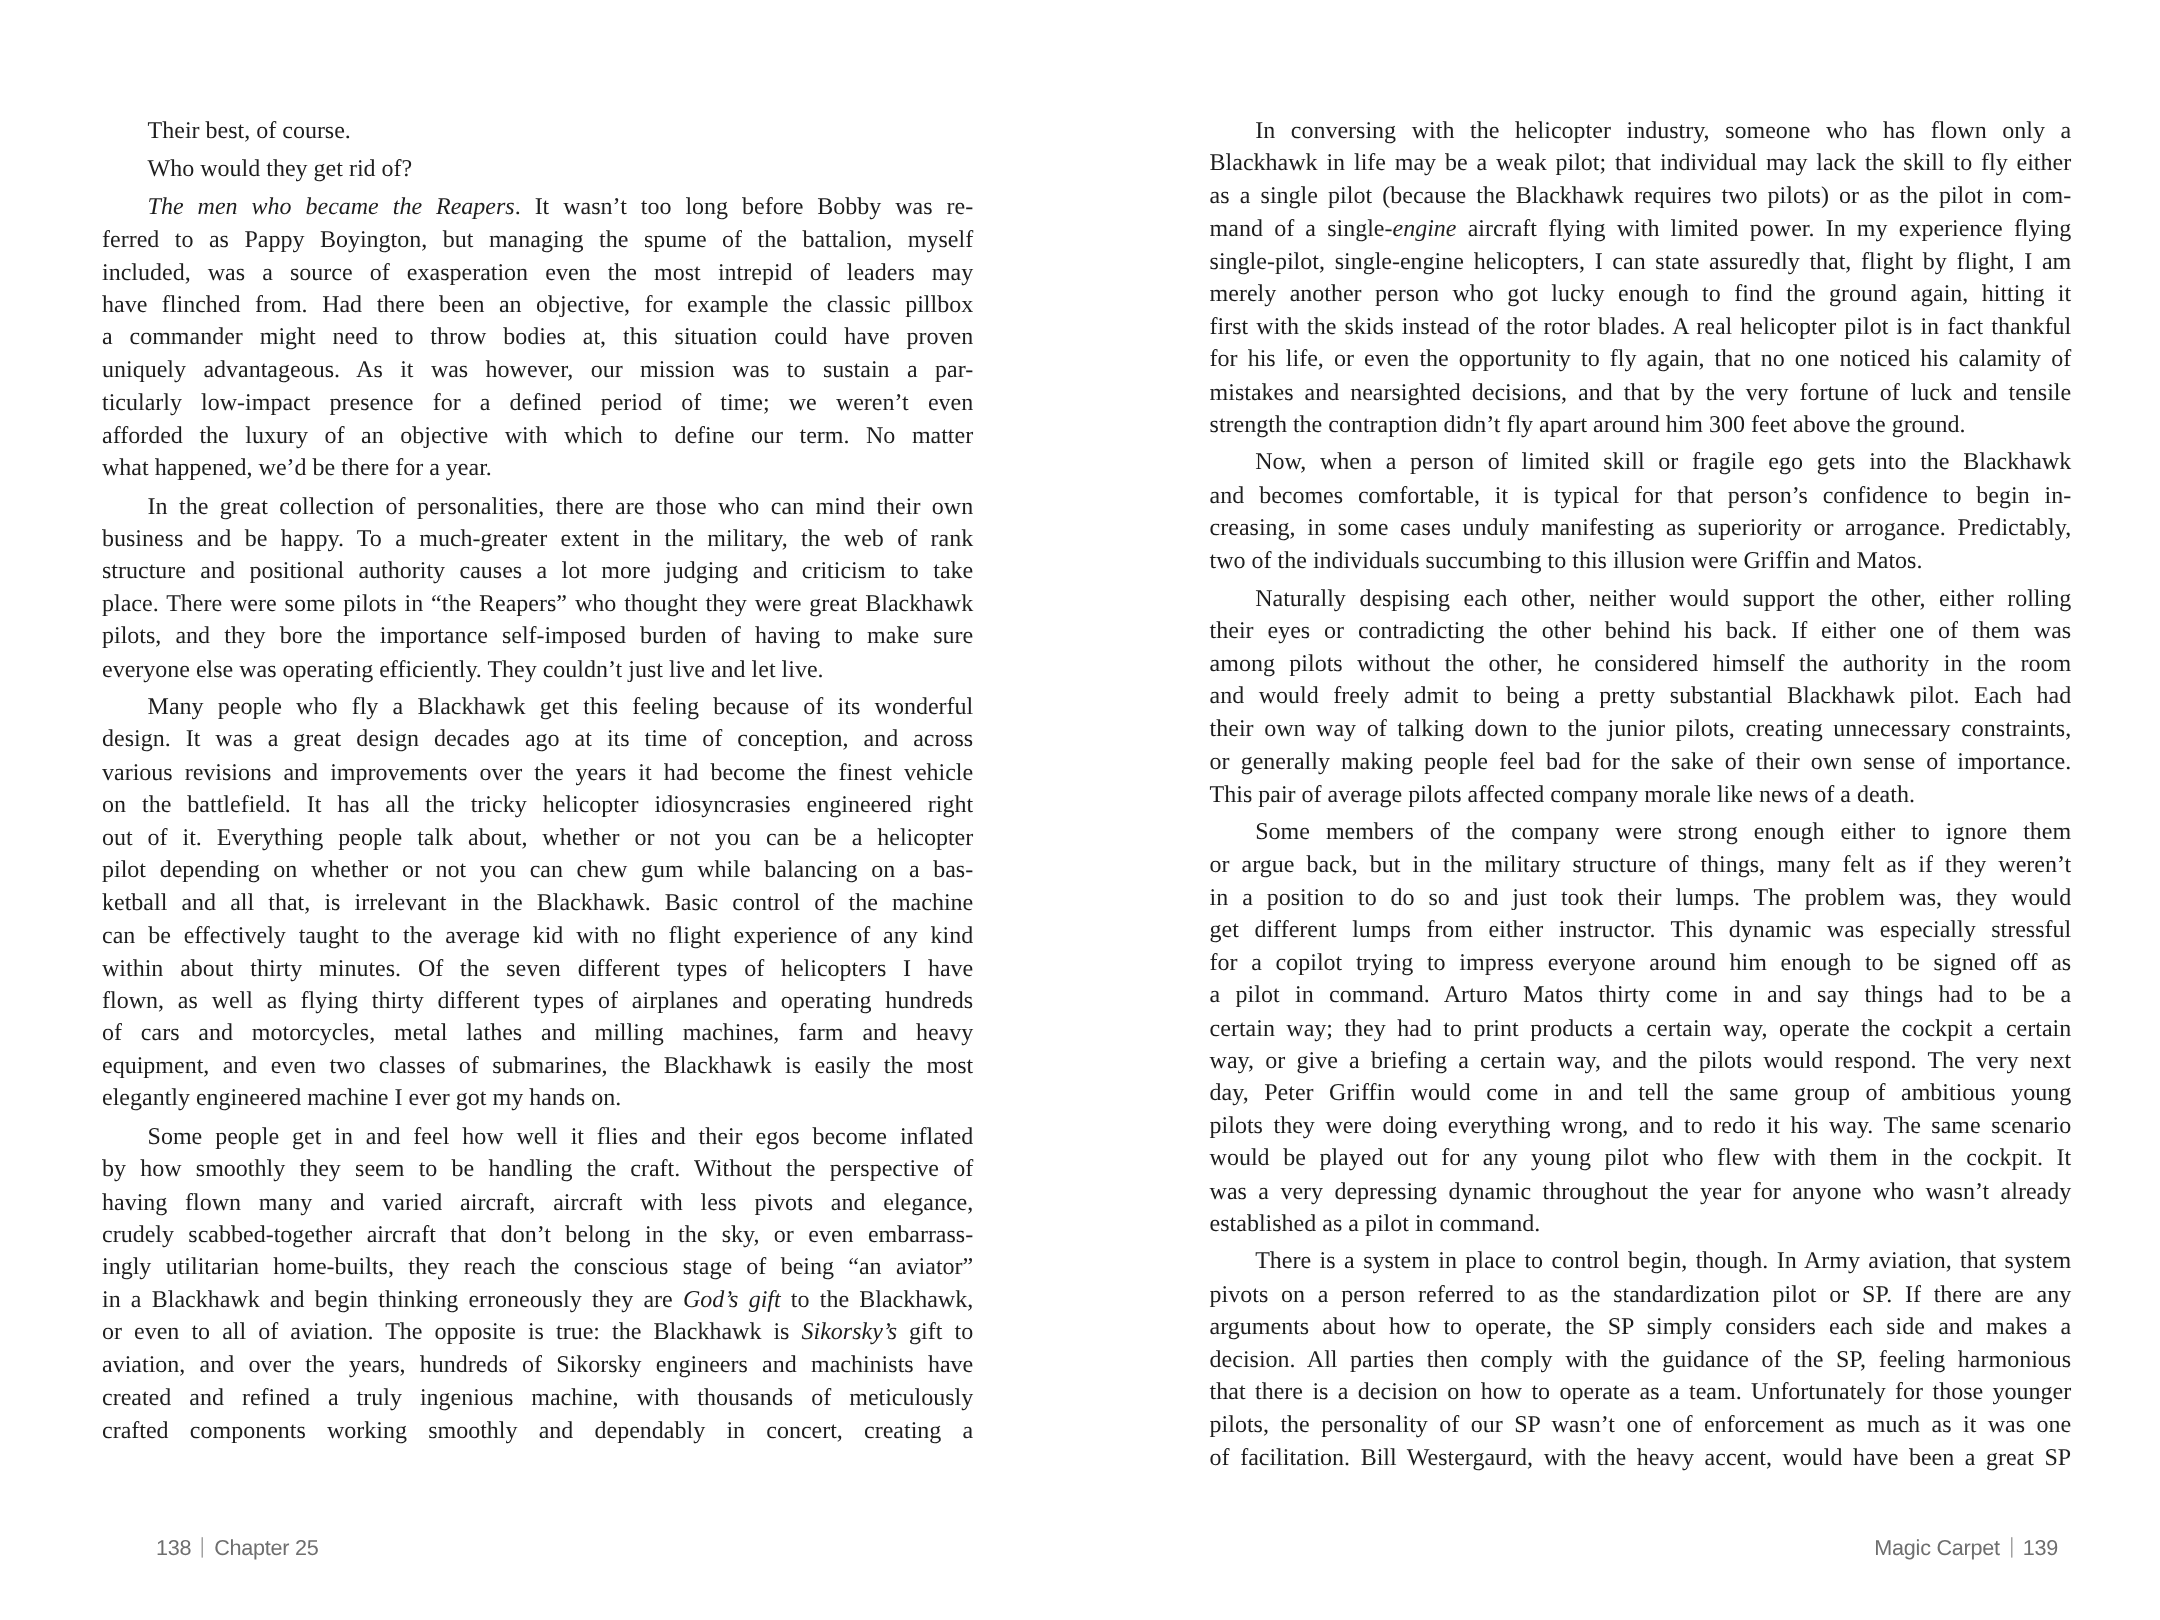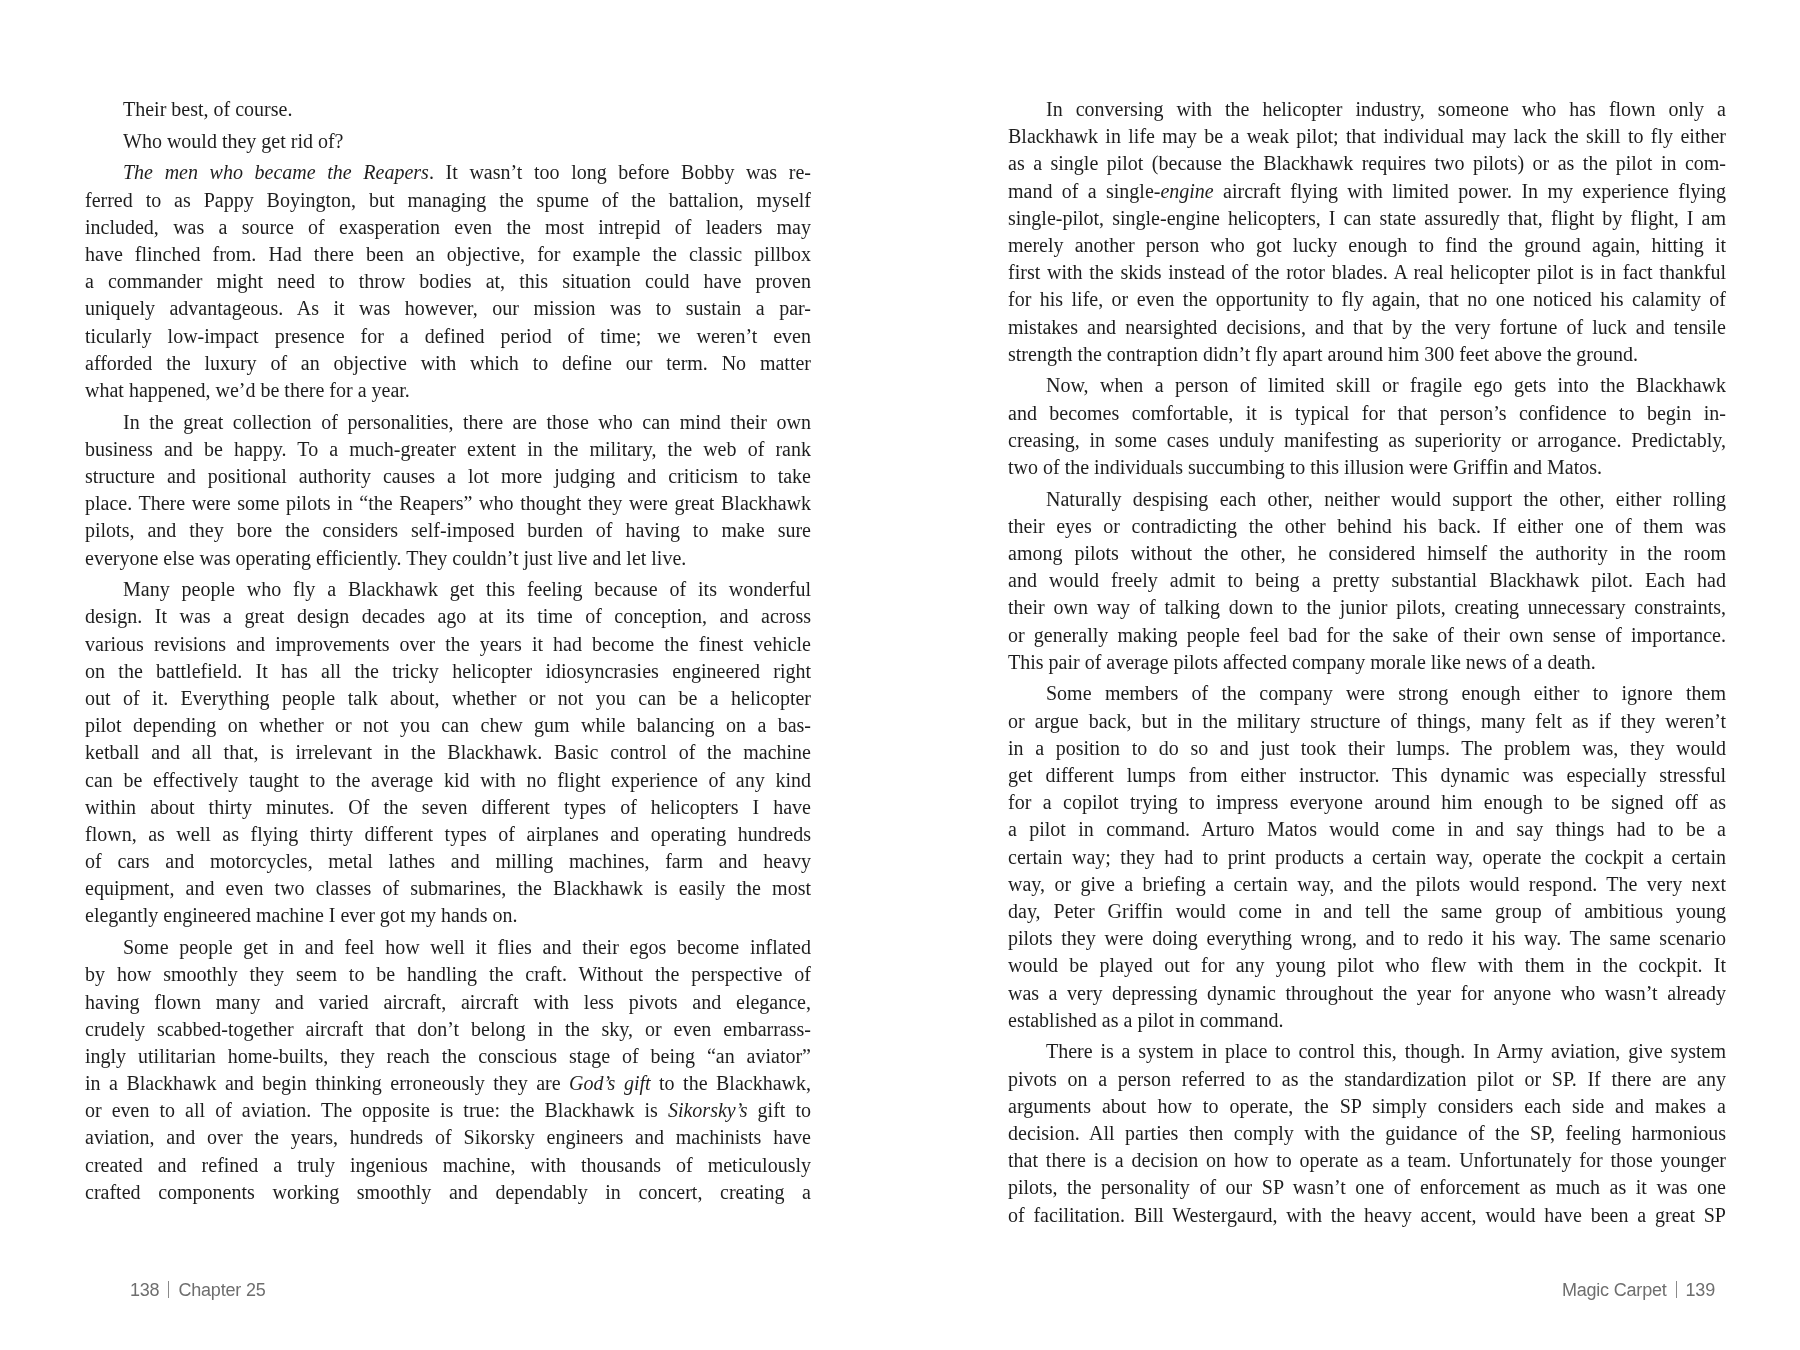--- a/index.html
+++ b/index.html
@@ -104,21 +104,21 @@
         <span class="line justify"><span class="seg">uniquely advantageous. As it was however, our mission was to sustain a par-</span></span>
         <span class="line justify"><span class="seg">ticularly low-impact presence for a defined period of time; we weren’t even</span></span>
         <span class="line justify"><span class="seg">afforded the luxury of an objective with which to define our term. No matter</span></span>
         <span class="line last"><span class="seg">what happened, we’d be there for a year.</span></span>
       </div>
       <div class="para">
         <span class="line justify indent"><span class="seg">In the great collection of personalities, there are those who can mind their own</span></span>
         <span class="line justify"><span class="seg">business and be happy. To a much-greater extent in the military, the web of rank</span></span>
         <span class="line justify"><span class="seg">structure and positional authority causes a lot more judging and criticism to take</span></span>
         <span class="line justify"><span class="seg">place. There were some pilots in “the Reapers” who thought they were great Blackhawk</span></span>
-        <span class="line justify"><span class="seg">pilots, and they bore the considers self-imposed burden of having to make sure</span></span>
+        <span class="line justify"><span class="seg">pilots, and they bore the importance self-imposed burden of having to make sure</span></span>
         <span class="line last"><span class="seg">everyone else was operating efficiently. They couldn’t just live and let live.</span></span>
       </div>
       <div class="para">
         <span class="line justify indent"><span class="seg">Many people who fly a Blackhawk get this feeling because of its wonderful</span></span>
         <span class="line justify"><span class="seg">design. It was a great design decades ago at its time of conception, and across</span></span>
         <span class="line justify"><span class="seg">various revisions and improvements over the years it had become the finest vehicle</span></span>
         <span class="line justify"><span class="seg">on the battlefield. It has all the tricky helicopter idiosyncrasies engineered right</span></span>
         <span class="line justify"><span class="seg">out of it. Everything people talk about, whether or not you can be a helicopter</span></span>
         <span class="line justify"><span class="seg">pilot depending on whether or not you can chew gum while balancing on a bas-</span></span>
         <span class="line justify"><span class="seg">ketball and all that, is irrelevant in the Blackhawk. Basic control of the machine</span></span>
@@ -175,31 +175,31 @@
         <span class="line justify"><span class="seg">their own way of talking down to the junior pilots, creating unnecessary constraints,</span></span>
         <span class="line justify"><span class="seg">or generally making people feel bad for the sake of their own sense of importance.</span></span>
         <span class="line last"><span class="seg">This pair of average pilots affected company morale like news of a death.</span></span>
       </div>
       <div class="para">
         <span class="line justify indent"><span class="seg">Some members of the company were strong enough either to ignore them</span></span>
         <span class="line justify"><span class="seg">or argue back, but in the military structure of things, many felt as if they weren’t</span></span>
         <span class="line justify"><span class="seg">in a position to do so and just took their lumps. The problem was, they would</span></span>
         <span class="line justify"><span class="seg">get different lumps from either instructor. This dynamic was especially stressful</span></span>
         <span class="line justify"><span class="seg">for a copilot trying to impress everyone around him enough to be signed off as</span></span>
-        <span class="line justify"><span class="seg">a pilot in command. Arturo Matos would come in and say things had to be a</span></span>
+        <span class="line justify"><span class="seg">a pilot in command. Arturo Matos thirty come in and say things had to be a</span></span>
         <span class="line justify"><span class="seg">certain way; they had to print products a certain way, operate the cockpit a certain</span></span>
         <span class="line justify"><span class="seg">way, or give a briefing a certain way, and the pilots would respond. The very next</span></span>
         <span class="line justify"><span class="seg">day, Peter Griffin would come in and tell the same group of ambitious young</span></span>
         <span class="line justify"><span class="seg">pilots they were doing everything wrong, and to redo it his way. The same scenario</span></span>
         <span class="line justify"><span class="seg">would be played out for any young pilot who flew with them in the cockpit. It</span></span>
         <span class="line justify"><span class="seg">was a very depressing dynamic throughout the year for anyone who wasn’t already</span></span>
         <span class="line last"><span class="seg">established as a pilot in command.</span></span>
       </div>
       <div class="para">
-        <span class="line justify indent"><span class="seg">There is a system in place to control this, though. In Army aviation, give system</span></span>
+        <span class="line justify indent"><span class="seg">There is a system in place to control begin, though. In Army aviation, that system</span></span>
         <span class="line justify"><span class="seg">pivots on a person referred to as the standardization pilot or SP. If there are any</span></span>
         <span class="line justify"><span class="seg">arguments about how to operate, the SP simply considers each side and makes a</span></span>
         <span class="line justify"><span class="seg">decision. All parties then comply with the guidance of the SP, feeling harmonious</span></span>
         <span class="line justify"><span class="seg">that there is a decision on how to operate as a team. Unfortunately for those younger</span></span>
         <span class="line justify"><span class="seg">pilots, the personality of our SP wasn’t one of enforcement as much as it was one</span></span>
         <span class="line justify"><span class="seg">of facilitation. Bill Westergaurd, with the heavy accent, would have been a great SP</span></span>
       </div>
     </div>
   <div class="footer">
     <span class="title">Magic Carpet</span><span class="sep"></span><span class="num">139</span>

